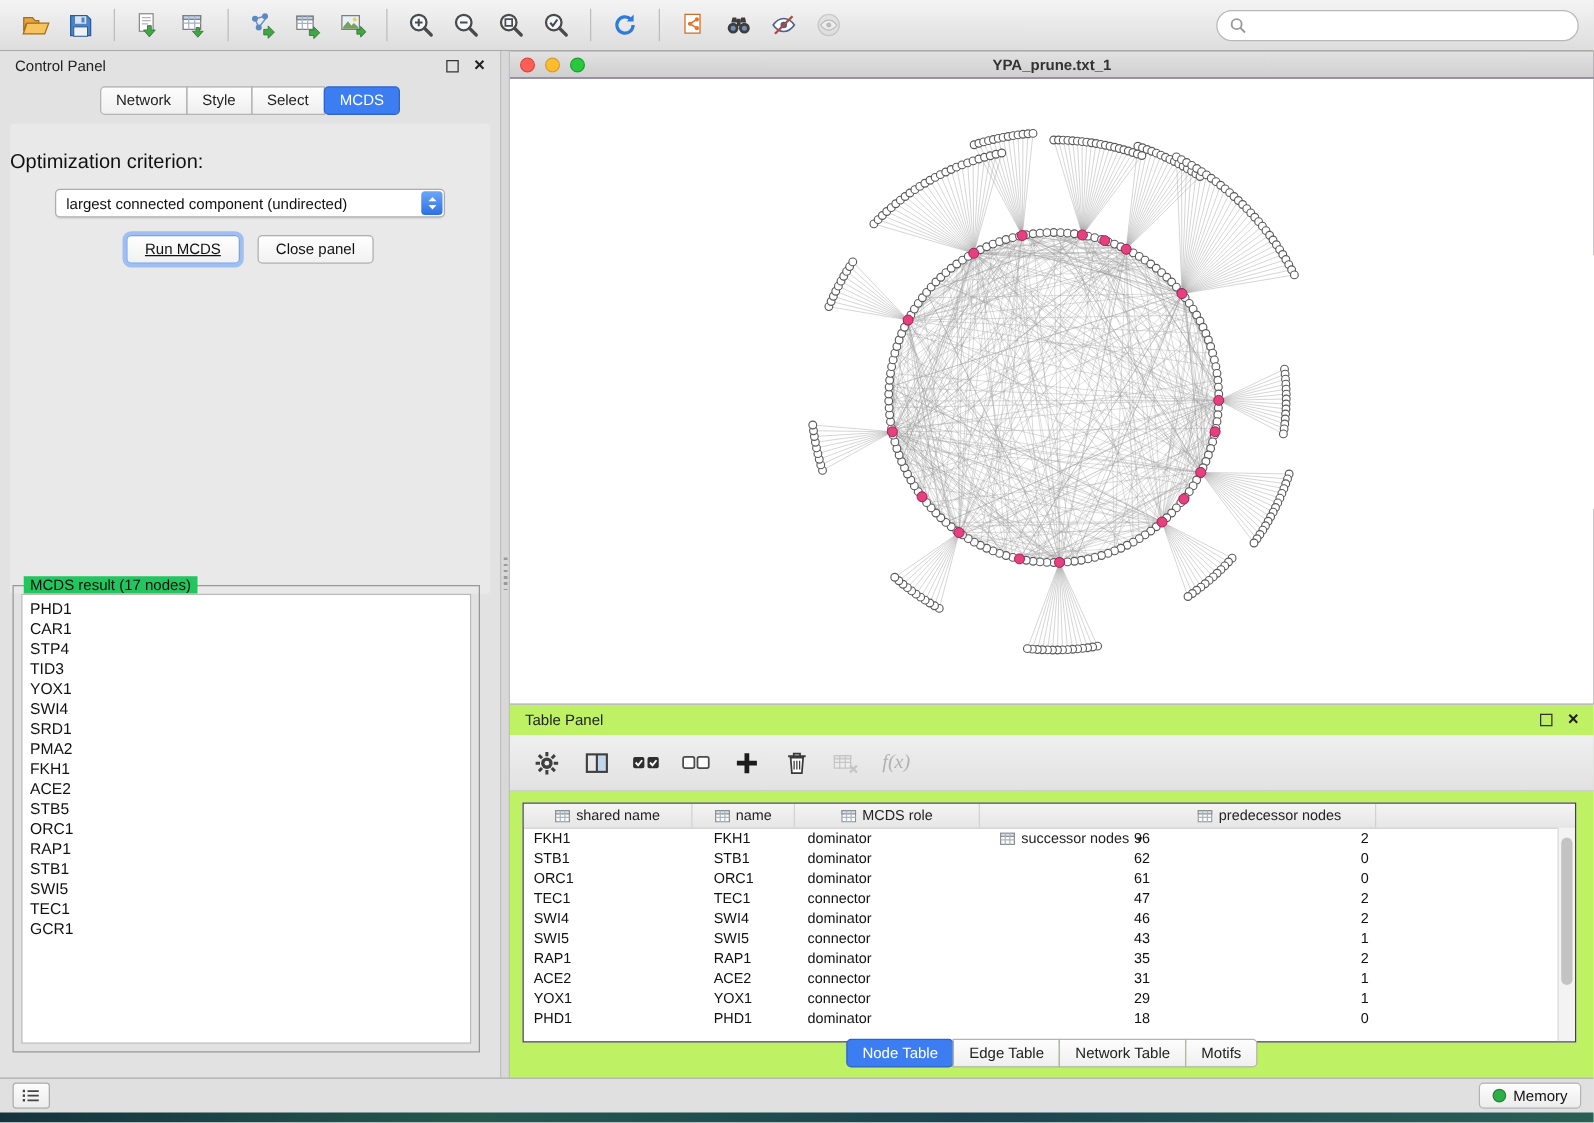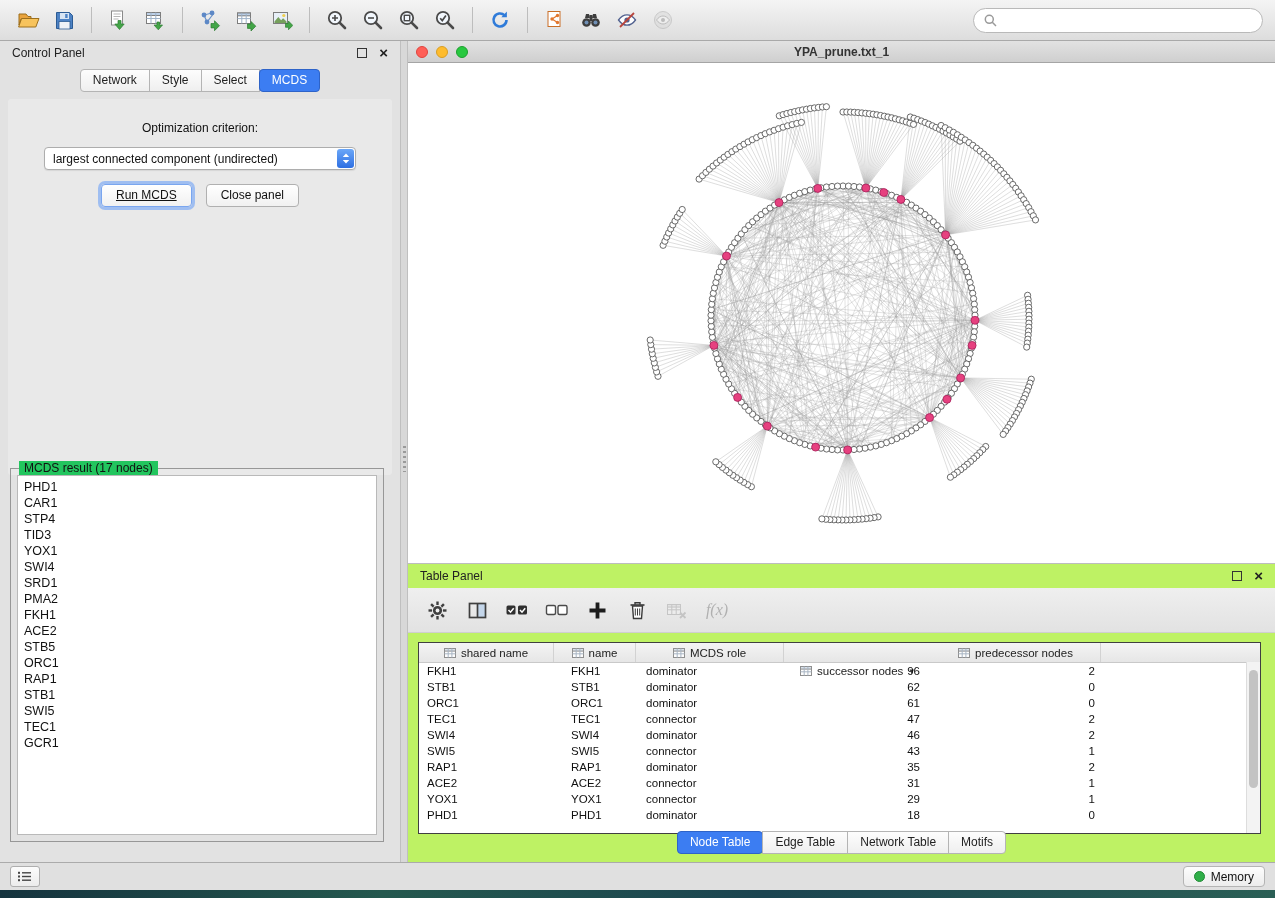--- a/index.html
+++ b/index.html
@@ -18,21 +18,21 @@
   .panel-header .ph-title{flex:1;}
   .ph-icons{display:flex;gap:12px;align-items:center;}
   .float-box{width:8px;height:8px;border:1.5px solid #333;display:inline-block;}
   .close-x{font-size:15px;font-weight:bold;color:#222;line-height:10px;}
   .cp-tabs{display:flex;justify-content:center;margin-top:4px;}
   .tab{font-size:12px;padding:3px 12px 4px;background:linear-gradient(#fdfdfd,#efefef);border:1px solid #b4b4b4;margin-left:-1px;color:#222;white-space:nowrap;}
   .tab:first-child{border-radius:4px 0 0 4px;margin-left:0;}
   .tab:last-child{border-radius:0 4px 4px 0;}
   .tab.active{background:#3c7df2;border-color:#2e63c8;color:#fff;border-radius:4px;}
   .cp-inner{position:absolute;left:8px;right:8px;top:58px;height:376px;background:#e9e9e9;border-radius:3px;}
-  .opt-label{text-align:center;font-size:12px;color:#111;padding-top:22px;}
+  .opt-label{text-align:left;font-size:16px;color:#111;padding-top:22px;}
   .combo{width:312px;height:23px;margin:12px auto 0;background:#fff;border:1px solid #adadad;border-radius:4px;display:flex;align-items:center;box-shadow:0 1px 1px rgba(0,0,0,.08);box-sizing:border-box;}
   .combo-text{flex:1;font-size:12px;padding:0 8px;color:#111;white-space:nowrap;}
   .combo-step{width:17px;height:19px;margin-right:1px;border-radius:3px;background:linear-gradient(#6ba7f8,#2e6fe2);display:flex;align-items:center;justify-content:center;}
   .cp-buttons{display:flex;justify-content:center;gap:14px;margin-top:14px;}
   .mac-btn{font-size:12px;font-family:inherit;padding:3px 14px 4px;background:linear-gradient(#ffffff,#f1f1f1);border:1px solid #b0b0b0;border-radius:4px;color:#111;}
   .mac-btn.focused{box-shadow:0 0 0 3px rgba(98,155,247,.55);border-color:#7aa6ef;text-decoration:underline;}
   .result-group{position:absolute;left:10px;right:16px;top:427px;height:372px;border:1px solid #979797;}
   .result-label{position:absolute;top:-8px;left:8px;background:#22c55e;padding:0 5px;font-size:12px;color:#111;}
   .result-list{position:absolute;left:6px;right:6px;top:6px;bottom:6px;background:#fff;border:1px solid #b9b9b9;overflow:hidden;padding:3px 0;}
   .result-item{font-size:12.5px;line-height:16px;padding:0 6px;color:#111;}

